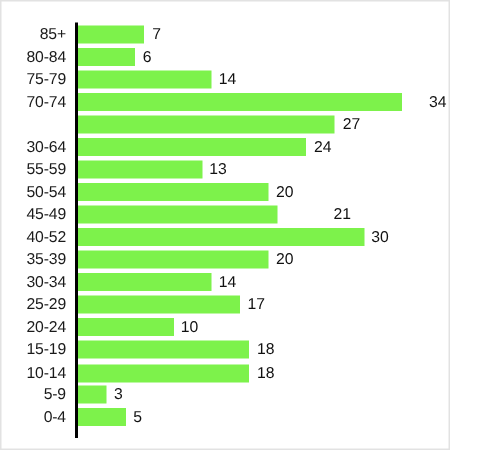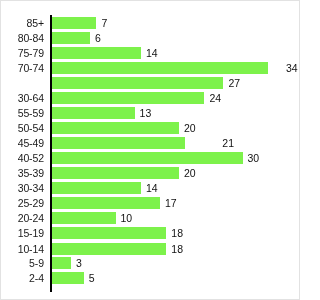--- a/index.html
+++ b/index.html
@@ -195,21 +195,21 @@
           </div>
         </div>
         <div class="bar-row" style="top: 255px;">
           <div class="row-label">5-9</div>
           <div class="bar-track" style="width: 59.05px;">
             <div class="bar-fill" style="width: 19.05px; background: rgb(125, 242, 75);"></div>
             <div class="bar-value" style="left: 24.05px;">3</div>
           </div>
         </div>
         <div class="bar-row" style="top: 270px;">
-          <div class="row-label">2-4</div>
+          <div class="row-label">0-4</div>
           <div class="bar-track" style="width: 71.75px;">
             <div class="bar-fill" style="width: 31.75px; background: rgb(125, 242, 75);"></div>
             <div class="bar-value" style="left: 36.75px;">5</div>
           </div>
         </div>
       </div>
   </div>
 </div>
 
 </body></html>

